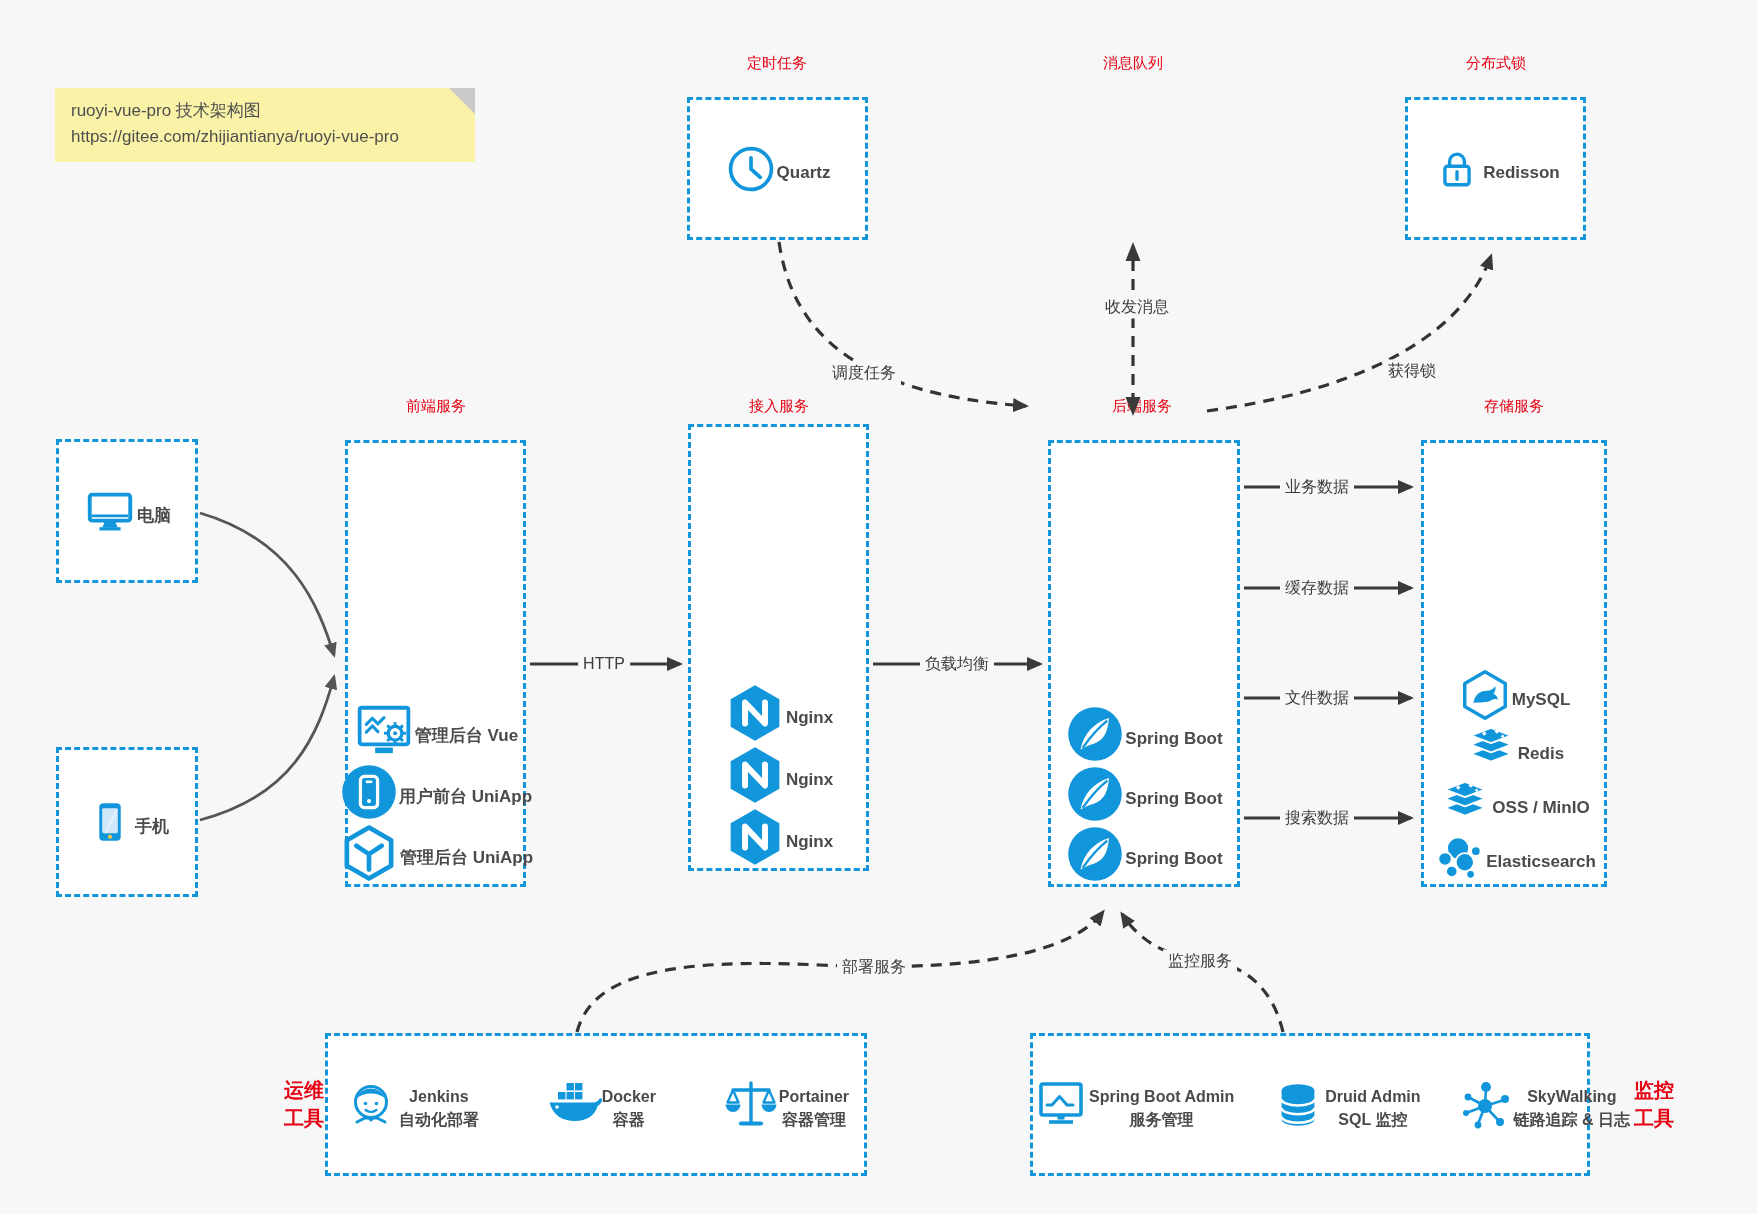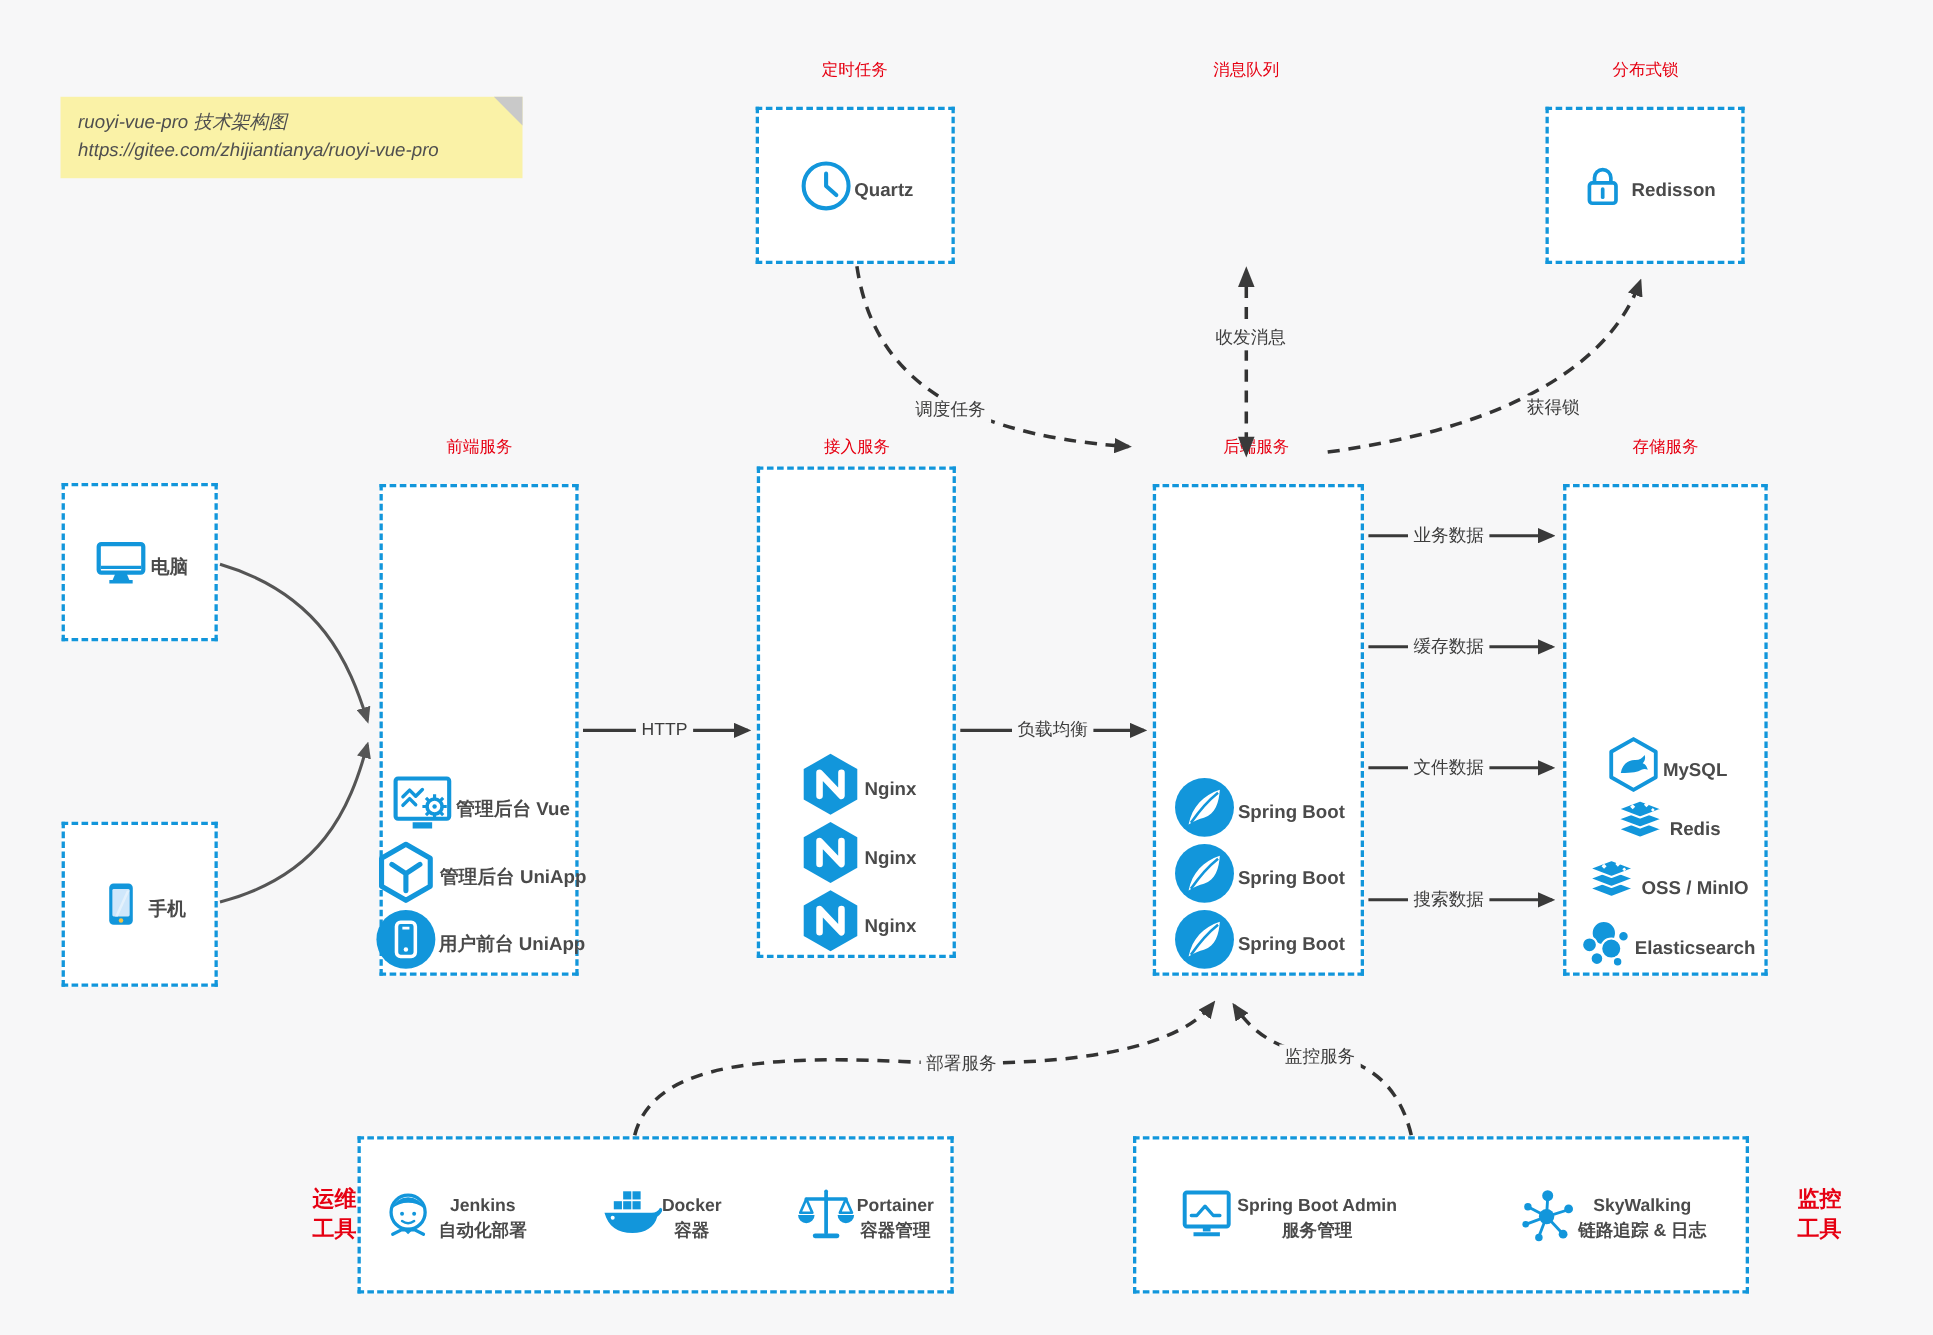--- a/index.html
+++ b/index.html
@@ -7,21 +7,21 @@
     --red:#e60012;
     --bg:#f7f7f8;
     --ink:#4a4a4a;
     --line:#3a3a3a;
   }
   html,body{margin:0;padding:0;background:var(--bg);font-family:"Liberation Sans","DejaVu Sans",sans-serif;}
   .stage{position:relative;width:1757px;height:1214px;background:var(--bg);overflow:hidden;}
 
   
   .note{position:absolute;left:55px;top:88px;width:404px;background:#faf2a7;
-        padding:10px 0 11px 16px;font-size:17px;color:#4f4f4f;line-height:1.55;z-index:2;font-style:italic;}
+        padding:10px 0 11px 16px;font-size:17px;color:#4f4f4f;line-height:1.55;z-index:2;}
   .note::after{content:"";position:absolute;top:0;right:0;
         border-top:26px solid #c9c9c9;border-left:26px solid transparent;}
 
   
   .gtitle{position:absolute;transform:translateX(-50%);font-size:15px;font-weight:normal;
           color:var(--red);white-space:nowrap;z-index:2;}
   .side-title{position:absolute;font-size:20px;font-weight:bold;color:var(--red);
           line-height:1.4;z-index:2;margin-left:28px;}
 
   
@@ -253,31 +253,31 @@
   </div>
 
   <div class="panel" style="left:345px;top:440px;width:181px;height:447px">
     <div class="item">
       <svg class="ic" width="62" height="62">
           <use href="#sym-admin-vue"></use>
         </svg>
       <div class="lbl">管理后台 Vue</div>
     </div>
     <div class="item">
+      <svg class="ic" width="60" height="60">
+          <use href="#sym-user-app"></use>
+        </svg>
+      <div class="lbl">用户前台 UniApp</div>
+    </div>
+    <div class="item">
       <svg class="ic" width="62" height="62">
           <use href="#sym-uniapp-cube"></use>
         </svg>
       <div class="lbl">管理后台 UniApp</div>
     </div>
-    <div class="item">
-      <svg class="ic" width="60" height="60">
-          <use href="#sym-user-app"></use>
-        </svg>
-      <div class="lbl">用户前台 UniApp</div>
-    </div>
   </div>
 
   <div class="panel" style="left:688px;top:424px;width:181px;height:447px">
     <div class="item">
       <svg class="ic" width="62" height="62">
           <use href="#sym-nginx"></use>
         </svg>
       <div class="lbl">Nginx</div>
     </div>
     <div class="item">
@@ -373,20 +373,29 @@
   </div>
 
   <div class="panel row" style="left:1030px;top:1033px;width:560px;height:143px">
     <div class="item">
       <svg class="ic" width="56" height="56">
           <use href="#sym-boot-admin"></use>
         </svg>
       <div class="lbl2">
         <div>Spring Boot Admin</div>
         <div>服务管理</div>
+      </div>
+    </div>
+    <div class="item">
+      <svg class="ic" width="54" height="54">
+          <use href="#sym-druid"></use>
+        </svg>
+      <div class="lbl2">
+        <div>Druid Admin</div>
+        <div>SQL 监控</div>
       </div>
     </div>
     <div class="item">
       <svg class="ic" width="56" height="56">
           <use href="#sym-skywalking"></use>
         </svg>
       <div class="lbl2">
         <div>SkyWalking</div>
         <div>链路追踪 &amp; 日志</div>
       </div>

